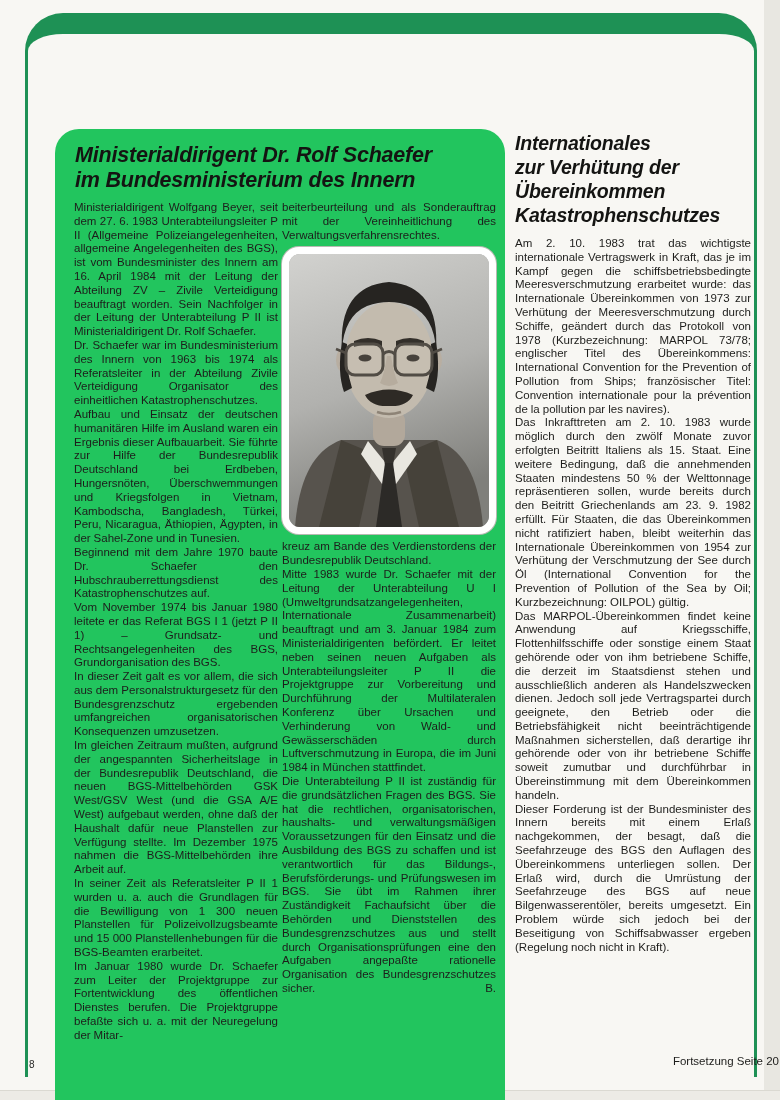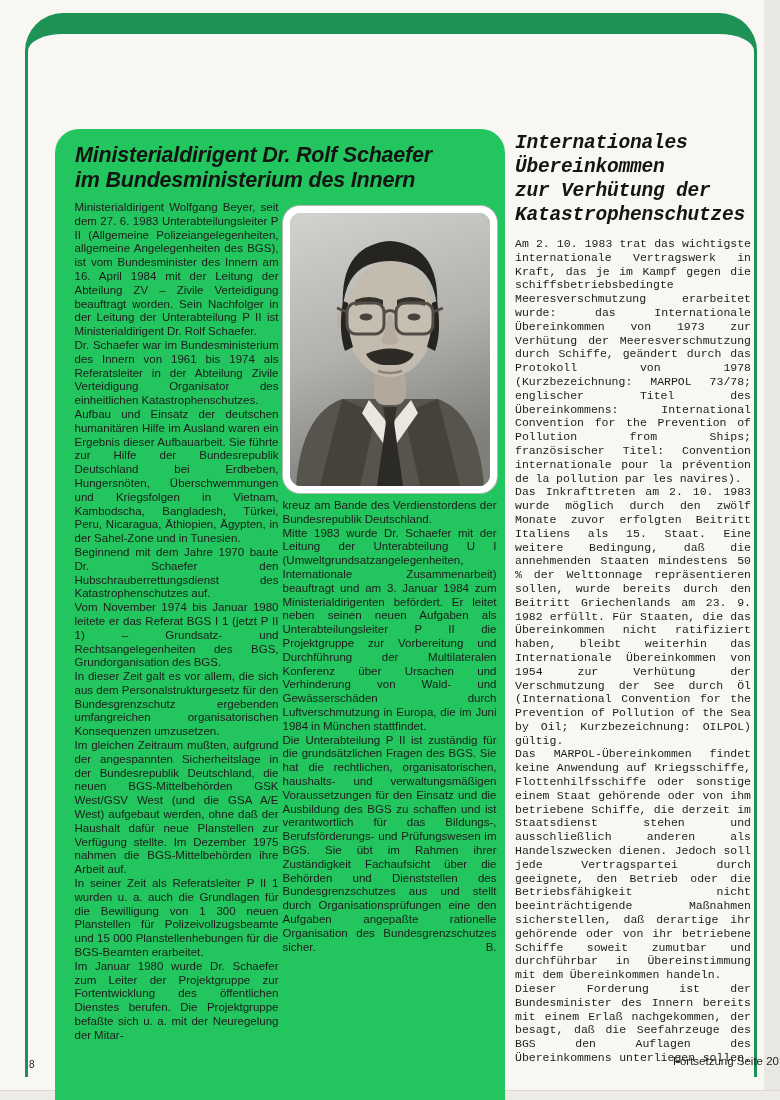--- a/index.html
+++ b/index.html
@@ -22,38 +22,38 @@
   .article-box{
     position:absolute;left:55px;top:129px;width:450px;height:1076px;
     box-sizing:border-box;background:#22c55e;border-radius:24px;
     padding:14px 8px 0 19px;overflow:hidden;
   }
   h1.a1-title{
     margin:0 0 9px 1px;font-size:21.5px;line-height:24.5px;
     font-weight:bold;font-style:italic;letter-spacing:-0.2px;color:#141412;
   }
   h1.a1-title span{display:block;}
-  .cols{display:flex;gap:4px;justify-content:center;}
+  .cols{display:flex;gap:4px;}
   .colA{width:204px;}
   .colB{width:214px;}
   .body-text p{
     margin:0;font-size:11.5px;line-height:13.8px;text-align:justify;
     hyphens:auto;-webkit-hyphens:auto;word-spacing:-0.2px;color:#1d1d1b;
   }
   .sig{float:right;}
   
   figure.photo{
     margin:5px 0 6px;width:214px;height:287px;box-sizing:border-box;
     background:#ffffff;border-radius:17px;padding:7px;
     box-shadow:0 0 0 1px #b8b9b2;
   }
   .photo-inner{width:100%;height:100%;border-radius:11px;overflow:hidden;background:#a9a9a5;}
   .photo-inner svg{display:block;width:100%;height:100%;}
   
-  .right-col{position:absolute;left:515px;top:131px;width:236px;height:932px;overflow:hidden;font-family:Liberation Mono, monospace;}
+  .right-col{position:absolute;left:515px;top:131px;width:236px;height:932px;overflow:hidden;}
   h2.a2-title{
     margin:0 0 10px 0;font-size:19.5px;line-height:24px;
     font-weight:bold;font-style:italic;letter-spacing:-0.2px;color:#141412;
   }
   h2.a2-title span{display:block;}
   
   .pageno{position:absolute;left:29px;top:1059px;font-size:10px;color:#2a2a28;}
   .continuation{position:absolute;left:543px;top:1055px;width:236px;text-align:right;font-size:11.5px;color:#1d1d1b;}
 </style>
 </head>
@@ -64,30 +64,31 @@
 <div class="frame"></div>
 
 <section class="article-box">
   <h1 class="a1-title">
     <span>Ministerialdirigent Dr. Rolf Schaefer</span>
     <span>im Bundesministerium des Innern</span>
   </h1>
   <div class="cols">
     <div class="colA body-text">
       <p>Ministerialdirigent Wolfgang Beyer, seit dem 27. 6. 1983 Unterabteilungsleiter P II (Allgemeine Polizeiangelegenheiten, allgemeine Angelegenheiten des BGS), ist vom Bundesminister des Innern am 16. April 1984 mit der Leitung der Abteilung ZV – Zivile Verteidigung beauftragt worden. Sein Nachfolger in der Leitung der Unterabteilung P II ist Ministerialdirigent Dr. Rolf Schaefer.</p>
-      <p>Dr. Schaefer war im Bundesministerium des Innern von 1961 bis 1974 als Referatsleiter in der Abteilung Zivile Verteidigung Organisator des einheitlichen Katastrophenschutzes.</p>
+      <p>Dr. Schaefer war im Bundesministerium des Innern von 1963 bis 1974 als Referatsleiter in der Abteilung Zivile Verteidigung Organisator des einheitlichen Katastrophenschutzes.</p>
       <p>Aufbau und Einsatz der deutschen humanitären Hilfe im Ausland waren ein Ergebnis dieser Aufbauarbeit. Sie führte zur Hilfe der Bundesrepublik Deutschland bei Erdbeben, Hungersnöten, Überschwemmungen und Kriegsfolgen in Vietnam, Kambodscha, Bangladesh, Türkei, Peru, Nicaragua, Äthiopien, Ägypten, in der Sahel-Zone und in Tunesien.</p>
       <p>Beginnend mit dem Jahre 1970 baute Dr. Schaefer den Hubschrauberrettungsdienst des Katastrophenschutzes auf.</p>
       <p>Vom November 1974 bis Januar 1980 leitete er das Referat BGS I 1 (jetzt P II 1) – Grundsatz- und Rechtsangelegenheiten des BGS, Grundorganisation des BGS.</p>
       <p>In dieser Zeit galt es vor allem, die sich aus dem Personalstrukturgesetz für den Bundesgrenzschutz ergebenden umfangreichen organisatorischen Konsequenzen umzusetzen.</p>
       <p>Im gleichen Zeitraum mußten, aufgrund der angespannten Sicherheitslage in der Bundesrepublik Deutschland, die neuen BGS-Mittelbehörden GSK West/GSV West (und die GSA A/E West) aufgebaut werden, ohne daß der Haushalt dafür neue Planstellen zur Verfügung stellte. Im Dezember 1975 nahmen die BGS-Mittelbehörden ihre Arbeit auf.</p>
       <p>In seiner Zeit als Referatsleiter P II 1 wurden u. a. auch die Grundlagen für die Bewilligung von 1 300 neuen Planstellen für Polizeivollzugsbeamte und 15 000 Planstellenhebungen für die BGS-Beamten erarbeitet.</p>
       <p>Im Januar 1980 wurde Dr. Schaefer zum Leiter der Projektgruppe zur Fortentwicklung des öffentlichen Dienstes berufen. Die Projektgruppe befaßte sich u. a. mit der Neuregelung der Mitar-</p>
     </div>
     <div class="colB body-text">
+      <p>beiterbeurteilung und als Sonderauftrag mit der Vereinheitlichung des Verwaltungsverfahrensrechtes.</p>
 
       <figure class="photo">
         <div class="photo-inner">
           <svg viewBox="0 0 200 273" preserveAspectRatio="xMidYMid slice">
             <defs>
               <linearGradient id="pbg" x1="0" y1="0" x2="0.25" y2="1">
                 <stop offset="0" stop-color="#d2d2cf"></stop>
                 <stop offset="0.55" stop-color="#b1b1ae"></stop>
                 <stop offset="1" stop-color="#7f7f7b"></stop>
               </linearGradient>
@@ -141,22 +142,22 @@
       <p>kreuz am Bande des Verdienstordens der Bundesrepublik Deutschland.</p>
       <p>Mitte 1983 wurde Dr. Schaefer mit der Leitung der Unterabteilung U I (Umweltgrundsatzangelegenheiten, Internationale Zusammenarbeit) beauftragt und am 3. Januar 1984 zum Ministerialdirigenten befördert. Er leitet neben seinen neuen Aufgaben als Unterabteilungsleiter P II die Projektgruppe zur Vorbereitung und Durchführung der Multilateralen Konferenz über Ursachen und Verhinderung von Wald- und Gewässerschäden durch Luftverschmutzung in Europa, die im Juni 1984 in München stattfindet.</p>
       <p><span>Die Unterabteilung P II ist zuständig für die grundsätzlichen Fragen des BGS. Sie hat die rechtlichen, organisatorischen, haushalts- und verwaltungsmäßigen Voraussetzungen für den Einsatz und die Ausbildung des BGS zu schaffen und ist verantwortlich für das Bildungs-, Berufsförderungs- und Prüfungswesen im BGS. Sie übt im Rahmen ihrer Zuständigkeit Fachaufsicht über die Behörden und Dienststellen des Bundesgrenzschutzes aus und stellt durch Organisationsprüfungen eine den Aufgaben angepaßte rationelle Organisation des Bundesgrenzschutzes sicher.</span> <span class="sig">B.</span></p>
     </div>
   </div>
 </section>
 
 <section class="right-col body-text">
   <h2 class="a2-title">
     <span>Internationales</span>
+    <span>zur Verhütung der</span>
     <span>Übereinkommen</span>
-    <span>zur Verhütung der</span>
     <span>Katastrophenschutzes</span>
   </h2>
   <p>Am 2. 10. 1983 trat das wichtigste internationale Vertragswerk in Kraft, das je im Kampf gegen die schiffsbetriebsbedingte Meeresverschmutzung erarbeitet wurde: das Internationale Übereinkommen von 1973 zur Verhütung der Meeresverschmutzung durch Schiffe, geändert durch das Protokoll von 1978 (Kurzbezeichnung: MARPOL 73/78; englischer Titel des Übereinkommens: International Convention for the Prevention of Pollution from Ships; französischer Titel: Convention internationale pour la prévention de la pollution par les navires).</p>
   <p>Das Inkrafttreten am 2. 10. 1983 wurde möglich durch den zwölf Monate zuvor erfolgten Beitritt Italiens als 15. Staat. Eine weitere Bedingung, daß die annehmenden Staaten mindestens 50 % der Welttonnage repräsentieren sollen, wurde bereits durch den Beitritt Griechenlands am 23. 9. 1982 erfüllt. Für Staaten, die das Übereinkommen nicht ratifiziert haben, bleibt weiterhin das Internationale Übereinkommen von 1954 zur Verhütung der Verschmutzung der See durch Öl (International Convention for the Prevention of Pollution of the Sea by Oil; Kurzbezeichnung: OILPOL) gültig.</p>
   <p>Das MARPOL-Übereinkommen findet keine Anwendung auf Kriegsschiffe, Flottenhilfsschiffe oder sonstige einem Staat gehörende oder von ihm betriebene Schiffe, die derzeit im Staatsdienst stehen und ausschließlich anderen als Handelszwecken dienen. Jedoch soll jede Vertragspartei durch geeignete, den Betrieb oder die Betriebsfähigkeit nicht beeinträchtigende Maßnahmen sicherstellen, daß derartige ihr gehörende oder von ihr betriebene Schiffe soweit zumutbar und durchführbar in Übereinstimmung mit dem Übereinkommen handeln.</p>
   <p>Dieser Forderung ist der Bundesminister des Innern bereits mit einem Erlaß nachgekommen, der besagt, daß die Seefahrzeuge des BGS den Auflagen des Übereinkommens unterliegen sollen. Der Erlaß wird, durch die Umrüstung der Seefahrzeuge des BGS auf neue Bilgenwasserentöler, bereits umgesetzt. Ein Problem würde sich jedoch bei der Beseitigung von Schiffsabwasser ergeben (Regelung noch nicht in Kraft).</p>
 </section>
 
 <div class="pageno">8</div>
 <div class="continuation">Fortsetzung Seite 20</div>

